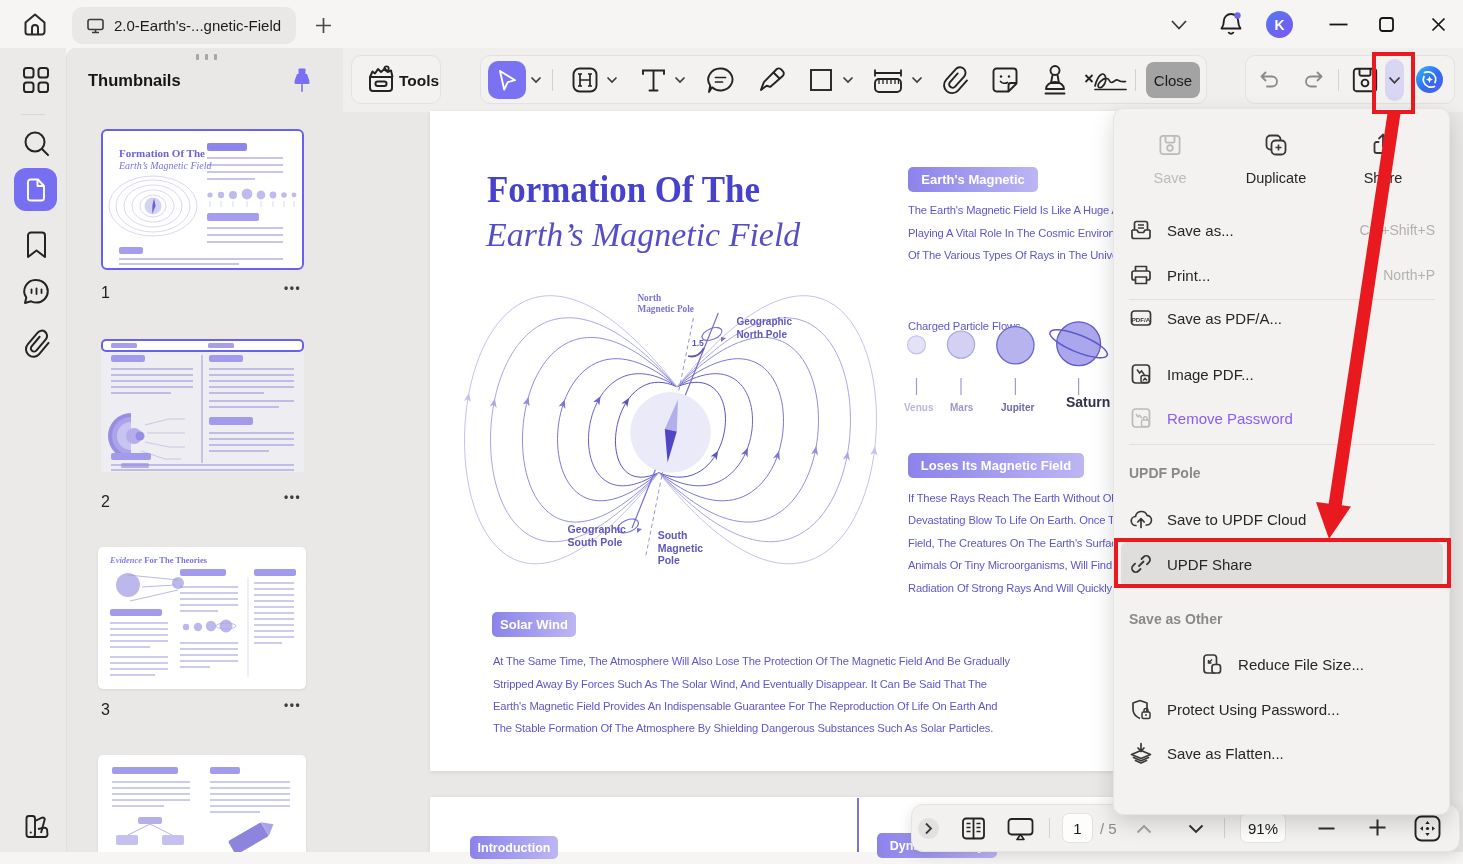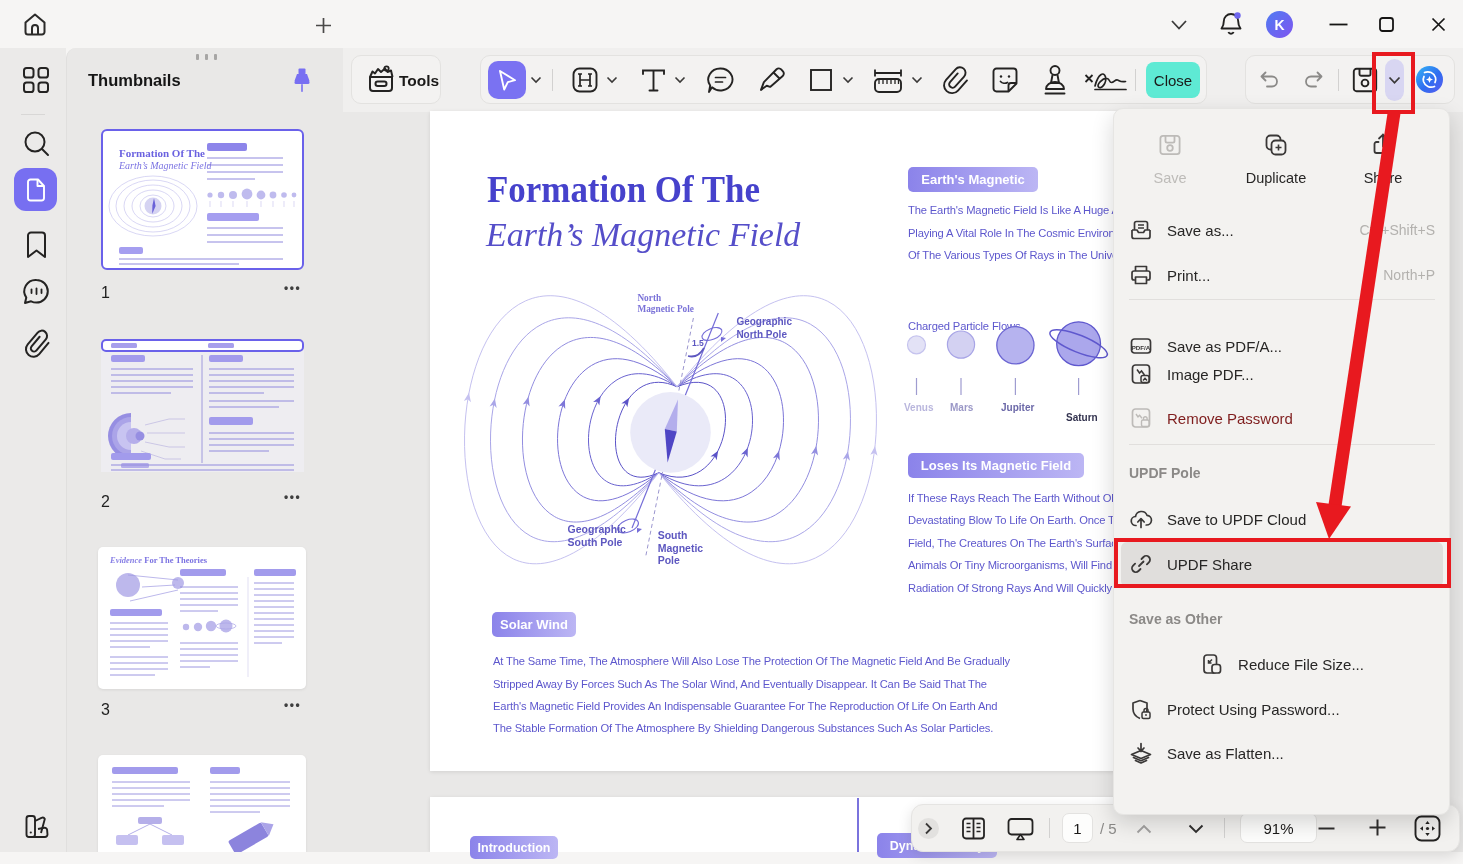--- a/index.html
+++ b/index.html
@@ -15,30 +15,34 @@
 .botstrip{position:absolute;left:0;top:852px;width:1463px;height:12px;background:#f6f5f4;}
 .page{position:absolute;background:#fff;box-shadow:0 1px 4px rgba(0,0,0,0.10);}
 .doclabel{position:absolute;background:linear-gradient(90deg,#8b83ea,#bcb6f4);border-radius:5px;color:#fff;font-weight:bold;display:flex;align-items:center;justify-content:center;white-space:nowrap;overflow:hidden;}
 .dtext{position:absolute;color:#5d57cd;font-size:11.2px;line-height:15px;white-space:nowrap;letter-spacing:-0.15px;}
 .menu{position:absolute;left:1113px;top:108px;width:337px;height:707px;background:#f3f2f0;border-radius:10px;box-shadow:0 8px 22px rgba(0,0,0,0.16);border:1px solid #e6e5e3;box-sizing:border-box;}
 .mi{position:absolute;left:1129px;height:44px;width:306px;display:flex;align-items:center;color:#272625;font-size:15px;}
 .mi .ic{width:24px;height:24px;margin-right:14px;flex:0 0 24px;}
 .mi .sc{margin-left:auto;color:#b3b1ae;font-size:14px;}
 .mhead{position:absolute;left:1129px;color:#8b8987;font-size:14px;font-weight:bold;}
 .msep{position:absolute;left:1129px;width:306px;height:1px;background:#e1dfdd;}
-.gray{color:#7f1d1d;}
+.gray{color:#8b5cf6;}
 .thumbnum{position:absolute;color:#1f1f1f;font-size:16px;}
 .tdots{position:absolute;color:#3f3f3f;font-size:12px;letter-spacing:1.5px;font-weight:bold;}
 </style></head><body>
 
 <div class="hdr">
  <svg class="abs" style="left:21px;top:10px" width="28" height="28" viewBox="0 0 28 28">
       <path d="M4.5 12.5 L14 4.5 L23.5 12.5 V22 a2.5 2.5 0 0 1 -2.5 2.5 H7 a2.5 2.5 0 0 1 -2.5 -2.5 Z" fill="none" stroke="#2b2a29" stroke-width="2" stroke-linejoin="round"></path>
       <path d="M11 24 v-6 a3 3 0 0 1 6 0 v6" fill="none" stroke="#2b2a29" stroke-width="2"></path>
     </svg>
+ <div class="tab"><svg style="margin:0 9px 0 14px" width="19" height="19" viewBox="0 0 19 19">
+        <rect x="2" y="3.5" width="15" height="10" rx="2" fill="none" stroke="#3c3b3a" stroke-width="1.6"></rect>
+        <path d="M9.5 13.5 v2.5 M6 16.5 h7" stroke="#3c3b3a" stroke-width="1.6" fill="none"></path>
+      </svg>2.0-Earth's-...gnetic-Field</div>
  <svg class="abs" style="left:314px;top:16px" width="19" height="19" viewBox="0 0 19 19">
       <path d="M9.5 2 v15 M2 9.5 h15" stroke="#4a4948" stroke-width="1.7"></path>
     </svg>
  <svg class="abs" style="left:1170px;top:19px" width="18" height="12" viewBox="0 0 18 12">
       <path d="M2 2 L9 9.5 L16 2" fill="none" stroke="#3c3b3a" stroke-width="1.8"></path>
     </svg>
  <svg class="abs" style="left:1218px;top:11px" width="26" height="27" viewBox="0 0 26 27">
       <path d="M13 3 a7.2 7.2 0 0 1 7.2 7.2 c0 4.4 1.6 6.3 2.3 7.3 H3.5 c0.7 -1 2.3 -2.9 2.3 -7.3 A7.2 7.2 0 0 1 13 3 Z" fill="none" stroke="#222120" stroke-width="1.9" stroke-linejoin="round"></path>
       <path d="M10.4 21 a2.8 2.8 0 0 0 5.2 0" fill="none" stroke="#222120" stroke-width="1.9"></path>
       <circle cx="19.5" cy="4.5" r="3.2" fill="#6f66ee"></circle>
@@ -396,21 +400,21 @@
     <path d="M10.5 11 l-1.5 8 h8 l-1.5 -8" fill="none" stroke="#242322" stroke-width="1.9"></path>
     <path d="M4 25 a9 7 0 0 1 18 0 Z" fill="none" stroke="#242322" stroke-width="1.9" stroke-linejoin="round"></path>
     <path d="M3.5 29.5 h19" stroke="#242322" stroke-width="1.9" stroke-linecap="round"></path>
   </svg>
 <svg class="abs" style="left:1084px;top:70px" width="44" height="22" viewBox="0 0 44 22">
     <path d="M1.5 5 l7 7 m0 -7 l-7 7" stroke="#242322" stroke-width="1.8"></path>
     <path d="M11 16 c3 -12 9 -15 10.5 -9 c1.5 6 -4.5 13 -7 10 c-2 -2.5 4 -9 8.5 -8.5 c3 0.4 2 4 4.5 4 c2.5 0 3.5 -3 6 -2.5 c2 0.4 2.5 2.5 8 1.5" fill="none" stroke="#242322" stroke-width="1.7" stroke-linecap="round"></path>
     <path d="M11 19.5 h31" stroke="#242322" stroke-width="1.7" stroke-linecap="round"></path>
   </svg>
 <div class="abs" style="left:1135px;top:69px;width:1px;height:22px;background:#d2d1d0;"></div>
-<div class="abs" style="left:1146px;top:62px;width:54px;height:36px;background:#5eead4;border-radius:8px;color:#1b1a19;font-size:15px;display:flex;align-items:center;justify-content:center;">Close</div>
+<div class="abs" style="left:1146px;top:62px;width:54px;height:36px;background:#a3a3a3;border-radius:8px;color:#1b1a19;font-size:15px;display:flex;align-items:center;justify-content:center;">Close</div>
 <div class="card" style="left:1245px;top:55px;width:210px;height:49px;"></div>
 <svg class="abs" style="left:1259px;top:70px" width="20" height="19" viewBox="0 0 20 19">
     <path d="M6.5 2.5 L2.5 6.5 L6.5 10.5 M2.5 6.5 H13 a5 5 0 0 1 5 5 v0 a5 5 0 0 1 -5 5 H8" fill="none" stroke="#8b8a88" stroke-width="1.8" stroke-linecap="round" stroke-linejoin="round"></path>
   </svg>
 <svg class="abs" style="left:1304px;top:70px" width="20" height="19" viewBox="0 0 20 19">
     <path d="M13.5 2.5 L17.5 6.5 L13.5 10.5 M17.5 6.5 H7 a5 5 0 0 0 -5 5 v0 a5 5 0 0 0 5 5 H12" fill="none" stroke="#8b8a88" stroke-width="1.8" stroke-linecap="round" stroke-linejoin="round"></path>
   </svg>
 <div class="abs" style="left:1338px;top:69px;width:1px;height:22px;background:#d2d1d0;"></div>
 <svg class="abs" style="left:1351px;top:66px" width="28" height="28" viewBox="0 0 28 28">
     <path d="M5.5 2.5 h13 l7 0 a2.8 2.8 0 0 1 2.8 2.8" fill="none" stroke="none"></path>
@@ -495,21 +499,21 @@
  <circle cx="21.5" cy="29.9" r="9" fill="#e3e2f6" stroke="#c5c3ee" stroke-width="1.2"></circle>
  <circle cx="66" cy="29.6" r="13.6" fill="#d3d1f2" stroke="#a8a5e6" stroke-width="1.2"></circle>
  <circle cx="120.4" cy="30.3" r="18.6" fill="#b6b3ef" stroke="#6b65d2" stroke-width="1.3"></circle>
  <circle cx="183.6" cy="28.7" r="21.9" fill="#aba7ec" stroke="#5f58ce" stroke-width="1.3"></circle>
  <ellipse cx="183.6" cy="28.7" rx="30.8" ry="8.6" fill="none" stroke="#5f58ce" stroke-width="1.5" transform="rotate(22 183.6 28.7)"></ellipse>
  <path d="M21.5 63 v17 M66 63 v17 M120.4 63 v17 M183.6 63 v17" stroke="#9f9cd0" stroke-width="1.2"></path>
 </svg>
 <div class="abs" style="left:904px;top:402px;font-size:10px;font-weight:bold;color:#b9b6dd;">Venus</div>
 <div class="abs" style="left:950px;top:402px;font-size:10px;font-weight:bold;color:#9b98c7;">Mars</div>
 <div class="abs" style="left:1001px;top:402px;font-size:10px;font-weight:bold;color:#6b68a8;">Jupiter</div>
-<div class="abs" style="left:1066px;top:412px;font-size:10px;font-weight:bold;color:#33334f;">Saturn</div>
+<div class="abs" style="left:1066px;top:394px;font-size:14px;font-weight:bold;color:#33334f;">Saturn</div>
 <div class="doclabel" style="left:908px;top:453px;width:176px;height:25px;font-size:13px;">Loses Its Magnetic Field</div>
 <div class="dtext" style="left:908px;top:491px;">If These Rays Reach The Earth Without Obstruction, It Will</div>
 <div class="dtext" style="left:908px;top:513px;">Devastating Blow To Life On Earth. Once The Magnetic</div>
 <div class="dtext" style="left:908px;top:536px;">Field, The Creatures On The Earth's Surface, Whether</div>
 <div class="dtext" style="left:908px;top:558px;">Animals Or Tiny Microorganisms, Will Find It Difficult To</div>
 <div class="dtext" style="left:908px;top:581px;">Radiation Of Strong Rays And Will Quickly Die.</div>
 <div class="doclabel" style="left:492px;top:612px;width:84px;height:25px;font-size:13px;">Solar Wind</div>
 <div class="dtext" style="left:493px;top:654px;">At The Same Time, The Atmosphere Will Also Lose The Protection Of The Magnetic Field And Be Gradually</div>
 <div class="dtext" style="left:493px;top:677px;">Stripped Away By Forces Such As The Solar Wind, And Eventually Disappear. It Can Be Said That The</div>
 <div class="dtext" style="left:493px;top:699px;">Earth's Magnetic Field Provides An Indispensable Guarantee For The Reproduction Of Life On Earth And</div>
@@ -536,21 +540,21 @@
 <div class="abs" style="left:1049px;top:818px;width:1px;height:20px;background:#d2d1d0;"></div>
 <div class="abs" style="left:1062px;top:813px;width:31px;height:30px;background:#fdfdfc;border:1px solid #e3e2e0;border-radius:7px;color:#1b1a19;font-size:15px;display:flex;align-items:center;justify-content:center;box-sizing:border-box;">1</div>
 <div class="abs" style="left:1100px;top:820px;color:#8b8a88;font-size:15px;">/ 5</div>
 <svg class="abs" style="left:1136px;top:824px" width="16" height="10" viewBox="0 0 16 10">
     <path d="M1.5 8.5 L8 2 L14.5 8.5" fill="none" stroke="#a2a1a0" stroke-width="1.9"></path>
   </svg>
 <svg class="abs" style="left:1188px;top:824px" width="16" height="10" viewBox="0 0 16 10">
     <path d="M1.5 1.5 L8 8 L14.5 1.5" fill="none" stroke="#302f2e" stroke-width="1.9"></path>
   </svg>
 <div class="abs" style="left:1224px;top:818px;width:1px;height:20px;background:#d2d1d0;"></div>
-<div class="abs" style="left:1240px;top:813px;width:77px;height:30px;background:#fdfdfc;border:1px solid #e3e2e0;border-radius:7px;color:#1b1a19;font-size:15px;display:flex;align-items:center;justify-content:center;box-sizing:border-box;">91%</div>
+<div class="abs" style="left:1240px;top:813px;width:46px;height:30px;background:#fdfdfc;border:1px solid #e3e2e0;border-radius:7px;color:#1b1a19;font-size:15px;display:flex;align-items:center;justify-content:center;box-sizing:border-box;">91%</div>
 <svg class="abs" style="left:1318px;top:827px" width="17" height="3" viewBox="0 0 17 3">
     <path d="M0.5 1.5 h16" stroke="#302f2e" stroke-width="2"></path>
   </svg>
 <svg class="abs" style="left:1369px;top:819px" width="17" height="17" viewBox="0 0 17 17">
     <path d="M8.5 0.5 v16 M0.5 8.5 h16" stroke="#302f2e" stroke-width="2"></path>
   </svg>
 <svg class="abs" style="left:1414px;top:815px" width="27" height="27" viewBox="0 0 27 27">
     <rect x="1.5" y="1.5" width="24" height="24" rx="6" fill="none" stroke="#242322" stroke-width="1.9"></rect>
     <g fill="#242322">
       <path d="M13.5 6 l2.2 3 h-4.4 Z"></path>
@@ -591,21 +595,21 @@
 <div class="mi" style="top:253px;"><span class="ic">
       <svg width="24" height="24" viewBox="0 0 24 24">
         <g fill="none" stroke="#3a3837" stroke-width="1.7" stroke-linejoin="round">
           <path d="M6.5 8 V3.5 h11 V8"></path>
           <rect x="3" y="8" width="18" height="9" rx="2"></rect>
           <path d="M6.5 14 h11 v6.5 h-11 Z" fill="#f3f2f0"></path>
         </g>
       </svg>
     </span>Print...<span class="sc">North+P</span></div>
 <div class="msep" style="top:299px;"></div>
-<div class="mi" style="top:324px;"><span class="ic">
+<div class="mi" style="top:296px;"><span class="ic">
       <svg width="24" height="24" viewBox="0 0 24 24">
         <rect x="2.5" y="5" width="19" height="14" rx="3" fill="none" stroke="#3a3837" stroke-width="1.7"></rect>
         <text x="12" y="15.5" text-anchor="middle" font-size="6.2" font-weight="bold" fill="#3a3837" font-family="Liberation Sans">PDF/A</text>
       </svg>
     </span>Save as PDF/A...</div>
 <div class="mi" style="top:352px;"><span class="ic">
       <svg width="24" height="24" viewBox="0 0 24 24">
         <rect x="3.5" y="3" width="17" height="18" rx="3" fill="none" stroke="#3a3837" stroke-width="1.7"></rect>
         <path d="M8 7.5 l2.5 3.5 l2 -2 l3 4" fill="none" stroke="#3a3837" stroke-width="1.5"></path>
         <rect x="12" y="13.5" width="8" height="7" rx="2" fill="#f3f2f0" stroke="#3a3837" stroke-width="1.5"></rect>

